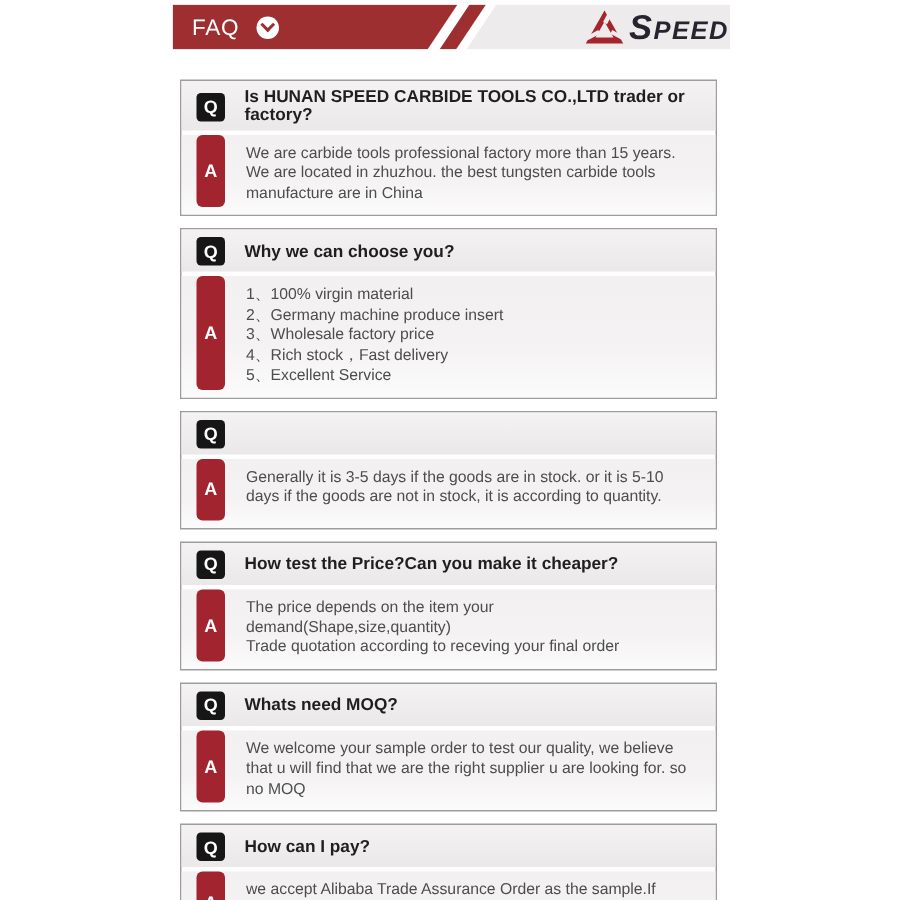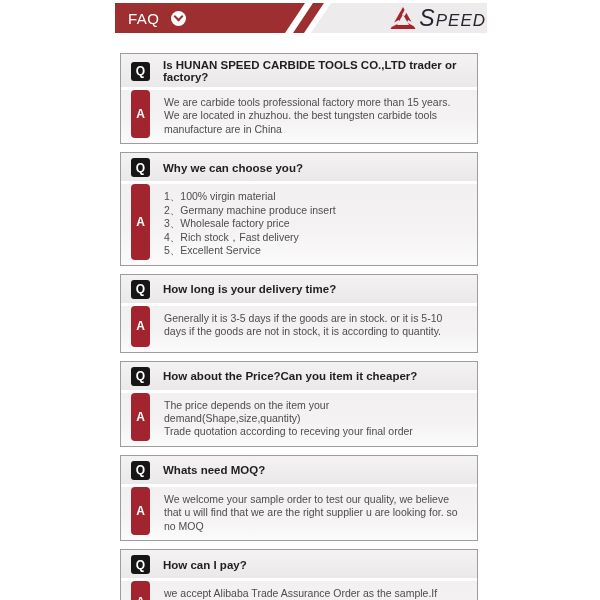--- a/index.html
+++ b/index.html
@@ -16,21 +16,21 @@
     display:flex;align-items:center;padding-left:13px;box-sizing:border-box;}
   .stripe-red{position:absolute;inset:0;background:#9e2f30;
     clip-path:polygon(198px 0,209px 0,189px 100%,178px 100%);}
   .faq-title{color:#ffffff;font-weight:normal;font-size:15px;letter-spacing:.5px;}
   .chev-circle{width:15px;height:15px;border-radius:50%;background:#ffffff;
     margin-left:11px;display:flex;align-items:center;justify-content:center;cursor:pointer;}
   .chev{width:5px;height:5px;border-right:2px solid #9e2f30;border-bottom:2px solid #9e2f30;
     transform:rotate(45deg);margin-top:-3px;}
   .logo{position:absolute;right:1px;top:0;height:30px;display:flex;align-items:center;}
   .logo svg{display:block;margin-right:3px;}
-  .logo-text{font-style:italic;font-weight:normal;color:#272430;font-size:17px;
+  .logo-text{font-style:italic;font-weight:bold;color:#272430;font-size:17px;
     letter-spacing:1px;white-space:nowrap;}
   .logo-text .big{font-size:23px;color:#272430;}
   
   .cards{position:absolute;left:120px;top:53px;width:358px;}
   .card{border:1px solid #9d9d9d;background:#ffffff;margin-bottom:8px;box-sizing:border-box;}
   .q-row{display:flex;align-items:center;padding:5px 10px 4px;
     background:linear-gradient(180deg,#f4f2f2,#eae8e8);}
   .q-badge{width:19px;height:19px;background:#161616;border-radius:3px;color:#fff;
     font-weight:bold;font-size:12px;display:flex;align-items:center;justify-content:center;flex:none;}
   .q-text{margin-left:13px;font-weight:bold;font-size:11.5px;color:#1f1f1f;}
@@ -95,32 +95,31 @@
 2、Germany machine produce insert
 3、Wholesale factory price
 4、Rich stock，Fast delivery
 5、Excellent Service</div>
     </div>
   </div>
 
   <div class="card">
     <div class="q-row">
       <span class="q-badge">Q</span>
-      <span class="q-text">How long is your delivery time?</span>
     </div>
     <div class="a-row">
       <span class="a-badge">A</span>
       <div class="a-text">Generally it is 3-5 days if the goods are in stock. or it is 5-10 days if the goods are not in stock, it is according to quantity.</div>
     </div>
   </div>
 
   <div class="card">
     <div class="q-row">
       <span class="q-badge">Q</span>
-      <span class="q-text">How about the Price?Can you item it cheaper?</span>
+      <span class="q-text">How test the Price?Can you make it cheaper?</span>
     </div>
     <div class="a-row">
       <span class="a-badge">A</span>
       <div class="a-text">The price depends on the item your demand(Shape,size,quantity)
 Trade quotation according to receving your final order</div>
     </div>
   </div>
 
   <div class="card">
     <div class="q-row">

